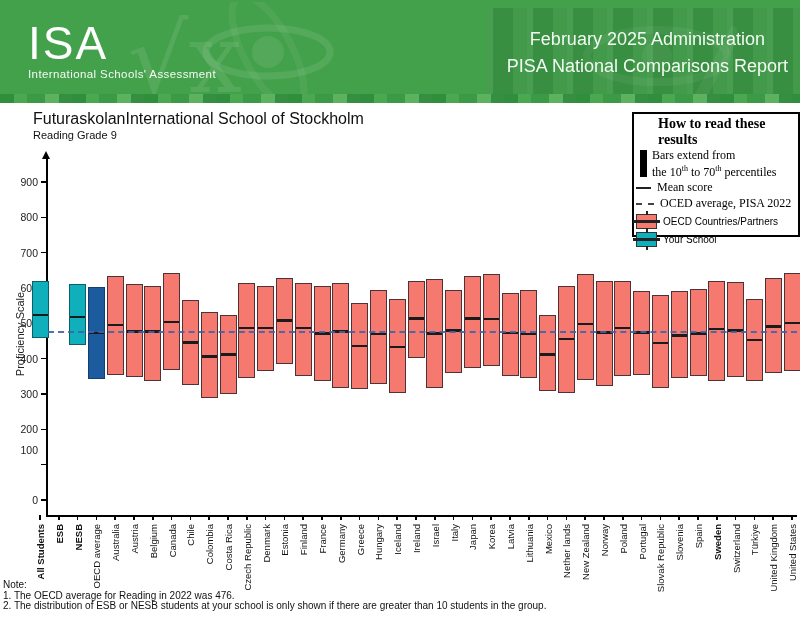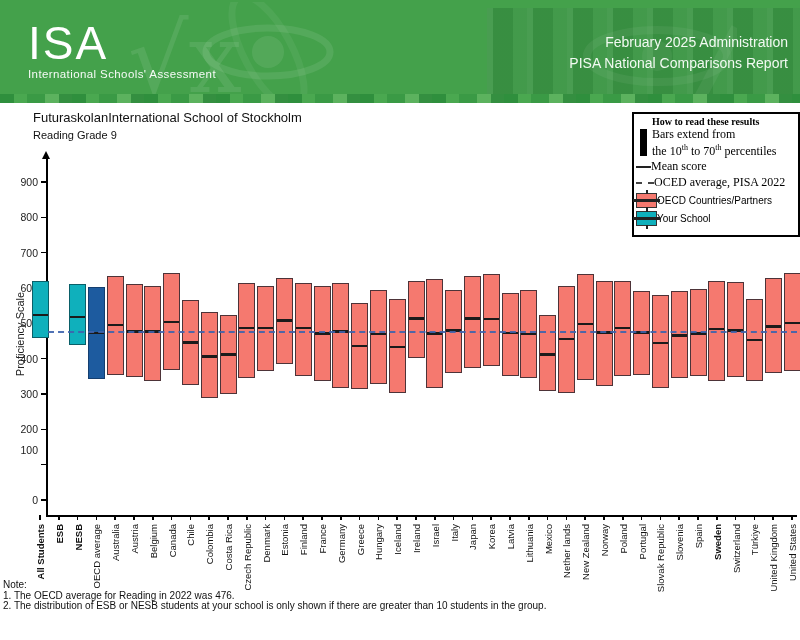--- a/index.html
+++ b/index.html
@@ -9,35 +9,35 @@
   
   .header{position:absolute;left:0;top:0;width:800px;height:103px;background:#44a14b;overflow:hidden;}
   .header-right-panel{position:absolute;left:487px;top:8px;width:313px;height:95px;background:#3b9644;}
   .header-right-panel .stripes{position:absolute;inset:0;
       background:repeating-linear-gradient(90deg,rgba(255,255,255,0.07) 0 6px,rgba(0,0,0,0.05) 6px 26px,rgba(255,255,255,0.04) 26px 40px);}
   .mosaic{position:absolute;left:0;bottom:0;width:800px;height:9px;
       background:repeating-linear-gradient(90deg,#2f8f3d 0 14px,#4aa850 14px 27px,#3a9a45 27px 45px,#5cb25e 45px 59px,#348f40 59px 72px);}
   .logo{position:absolute;left:28px;top:20px;color:#fff;}
   .logo-title{font-size:46px;font-weight:400;letter-spacing:2px;line-height:46px;}
   .logo-subtitle{font-size:11.5px;font-weight:300;letter-spacing:0.4px;margin-top:2px;opacity:0.95;}
-  .header-title{position:absolute;right:12px;top:32px;text-align:right;color:#f2faf2;line-height:1.5;font-size:14px;}
+  .header-title{position:absolute;right:12px;top:26px;text-align:center;color:#f2faf2;line-height:1.5;font-size:18px;}
   .wm-sqrt{position:absolute;left:128px;top:4px;font-size:95px;color:rgba(255,255,255,0.09);font-family:"DejaVu Serif",serif;}
   .wm-atom{position:absolute;opacity:0.55;}
 
   
-  .school-name{position:absolute;left:33px;top:110px;font-size:13px;color:#111;}
+  .school-name{position:absolute;left:33px;top:110px;font-size:16px;color:#111;}
   .report-subtitle{position:absolute;left:33px;top:129px;font-size:11px;color:#111;}
 
   
   .legend{position:absolute;left:632px;top:112px;width:164px;height:121px;background:#fff;
           border:2px solid #000;font-family:"Liberation Serif",serif;font-size:12px;color:#000;}
-  .legend-title{font-weight:bold;font-size:10px;margin:2px 0 0 18px;}
+  .legend-title{font-weight:bold;font-size:14px;margin:2px 0 0 24px;}
   .legend-bars-row{position:relative;margin-left:18px;line-height:14px;}
   .legend-barglyph{position:absolute;left:-12px;top:2px;width:7px;height:27px;background:#000;}
-  .legend-row{display:flex;align-items:center;margin:1px 2px 0 2px;line-height:15px;}
+  .legend-row{display:flex;align-items:center;gap:6px;margin:1px 2px 0 2px;line-height:15px;}
   .glyph-mean{width:15px;border-top:2.5px solid #222;}
   .glyph-dash{width:18px;border-top:2px dashed #444;}
   .legend-sans{font-family:"Liberation Sans",sans-serif;font-size:10px;margin-top:3px;}
   .box-glyph{position:relative;width:21px;height:15px;border:1.5px solid #333;box-sizing:border-box;flex:0 0 auto;}
   .box-glyph .mid{position:absolute;left:-4px;right:-4px;top:50%;height:2.5px;margin-top:-1.5px;background:#222;}
   .box-glyph .nub-t{position:absolute;left:50%;top:-4px;width:2px;height:4px;margin-left:-1px;background:#222;}
   .box-glyph .nub-b{position:absolute;left:50%;bottom:-4px;width:2px;height:4px;margin-left:-1px;background:#222;}
   .box-glyph.country{background:var(--country-fill,#f5796f);}
   .box-glyph.school{background:var(--school-fill,#0fb0bc);}
 

